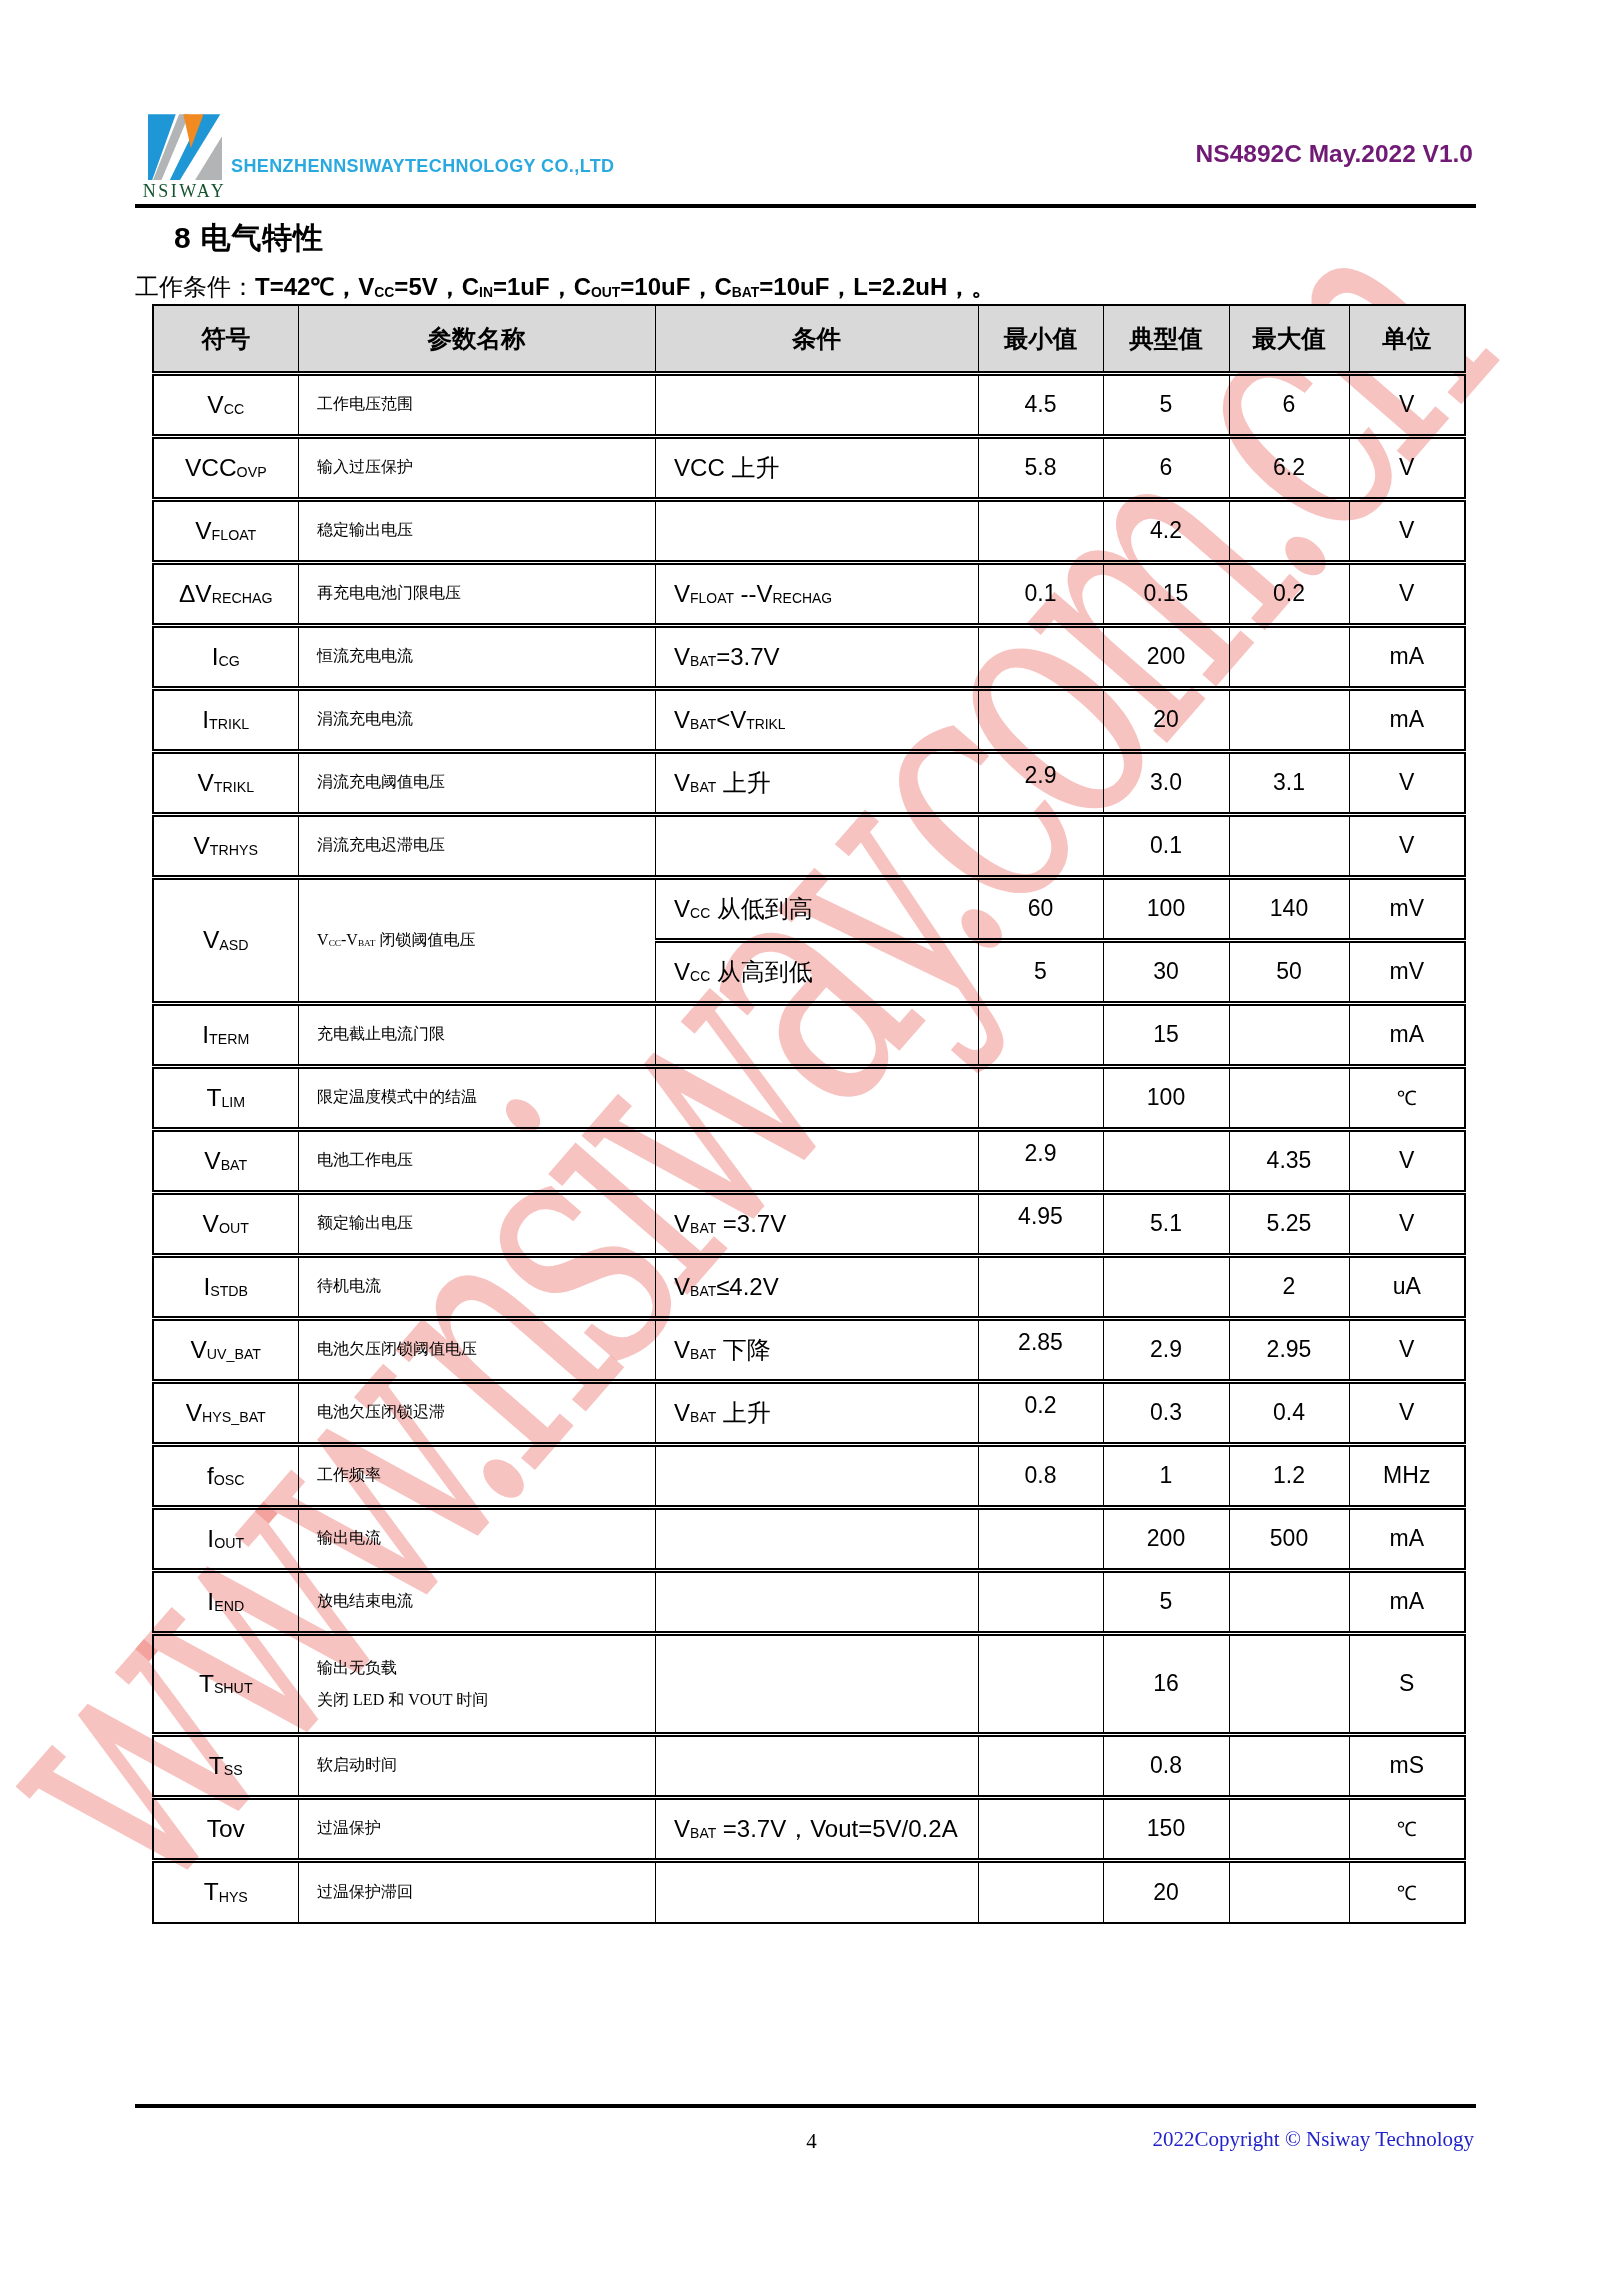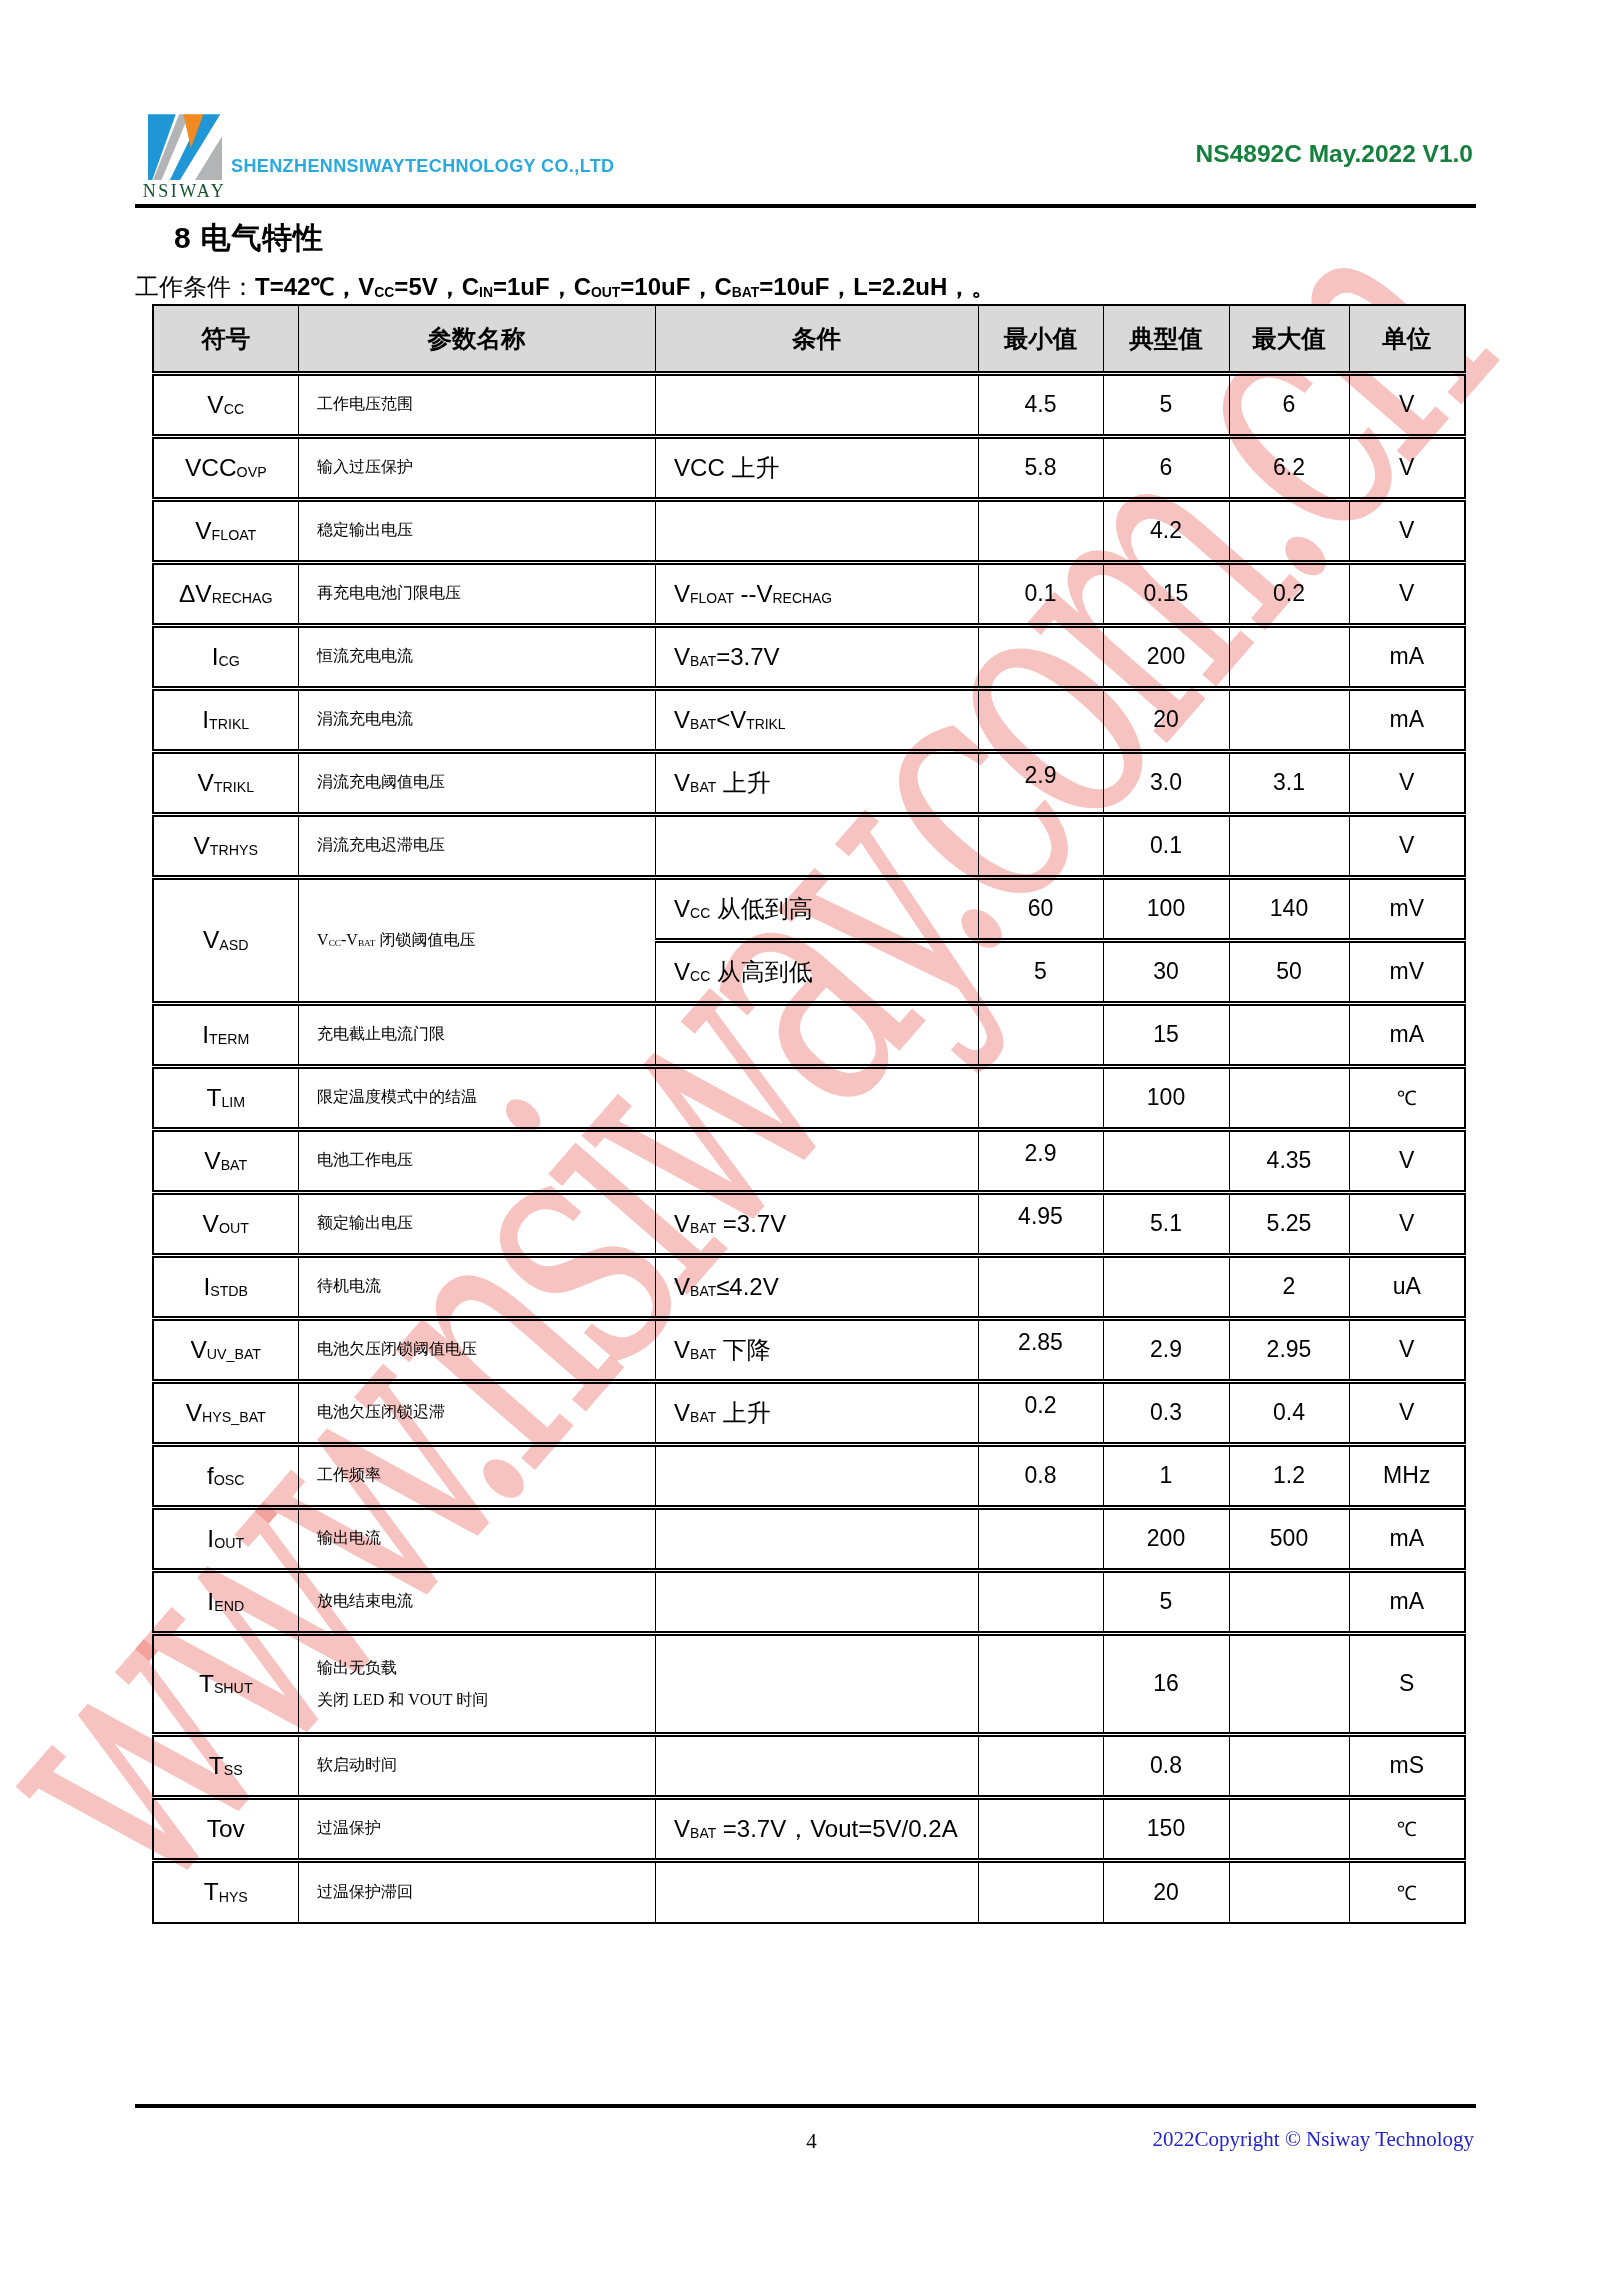--- a/index.html
+++ b/index.html
@@ -20,21 +20,21 @@
     position:absolute;left:230px;top:112px;
     font-size:32px;font-weight:bold;color:var(--brand,#29a9e0);
     font-family:"Liberation Sans",sans-serif;letter-spacing:1.7px;
   }
   .company-en{
     position:absolute;left:231px;top:156px;
     font-size:18px;font-weight:bold;color:var(--brand,#29a9e0);letter-spacing:0.4px;
   }
   .doc-ref{
     position:absolute;right:150px;top:140px;
-    font-size:24.5px;font-weight:bold;color:#15803d;
+    font-size:24.5px;font-weight:bold;color:#701a75;
   }
   .rule{position:absolute;left:135px;width:1341px;height:4.2px;background:#000;}
   .rule-top{top:204px;}
   .rule-bottom{top:2104px;}
   
   .sec-title{
     position:absolute;left:134px;top:218px;
     font-size:30px;font-weight:bold;color:#000;letter-spacing:0.8px;
     font-family:"Liberation Sans",sans-serif;
     margin-left:40px;

